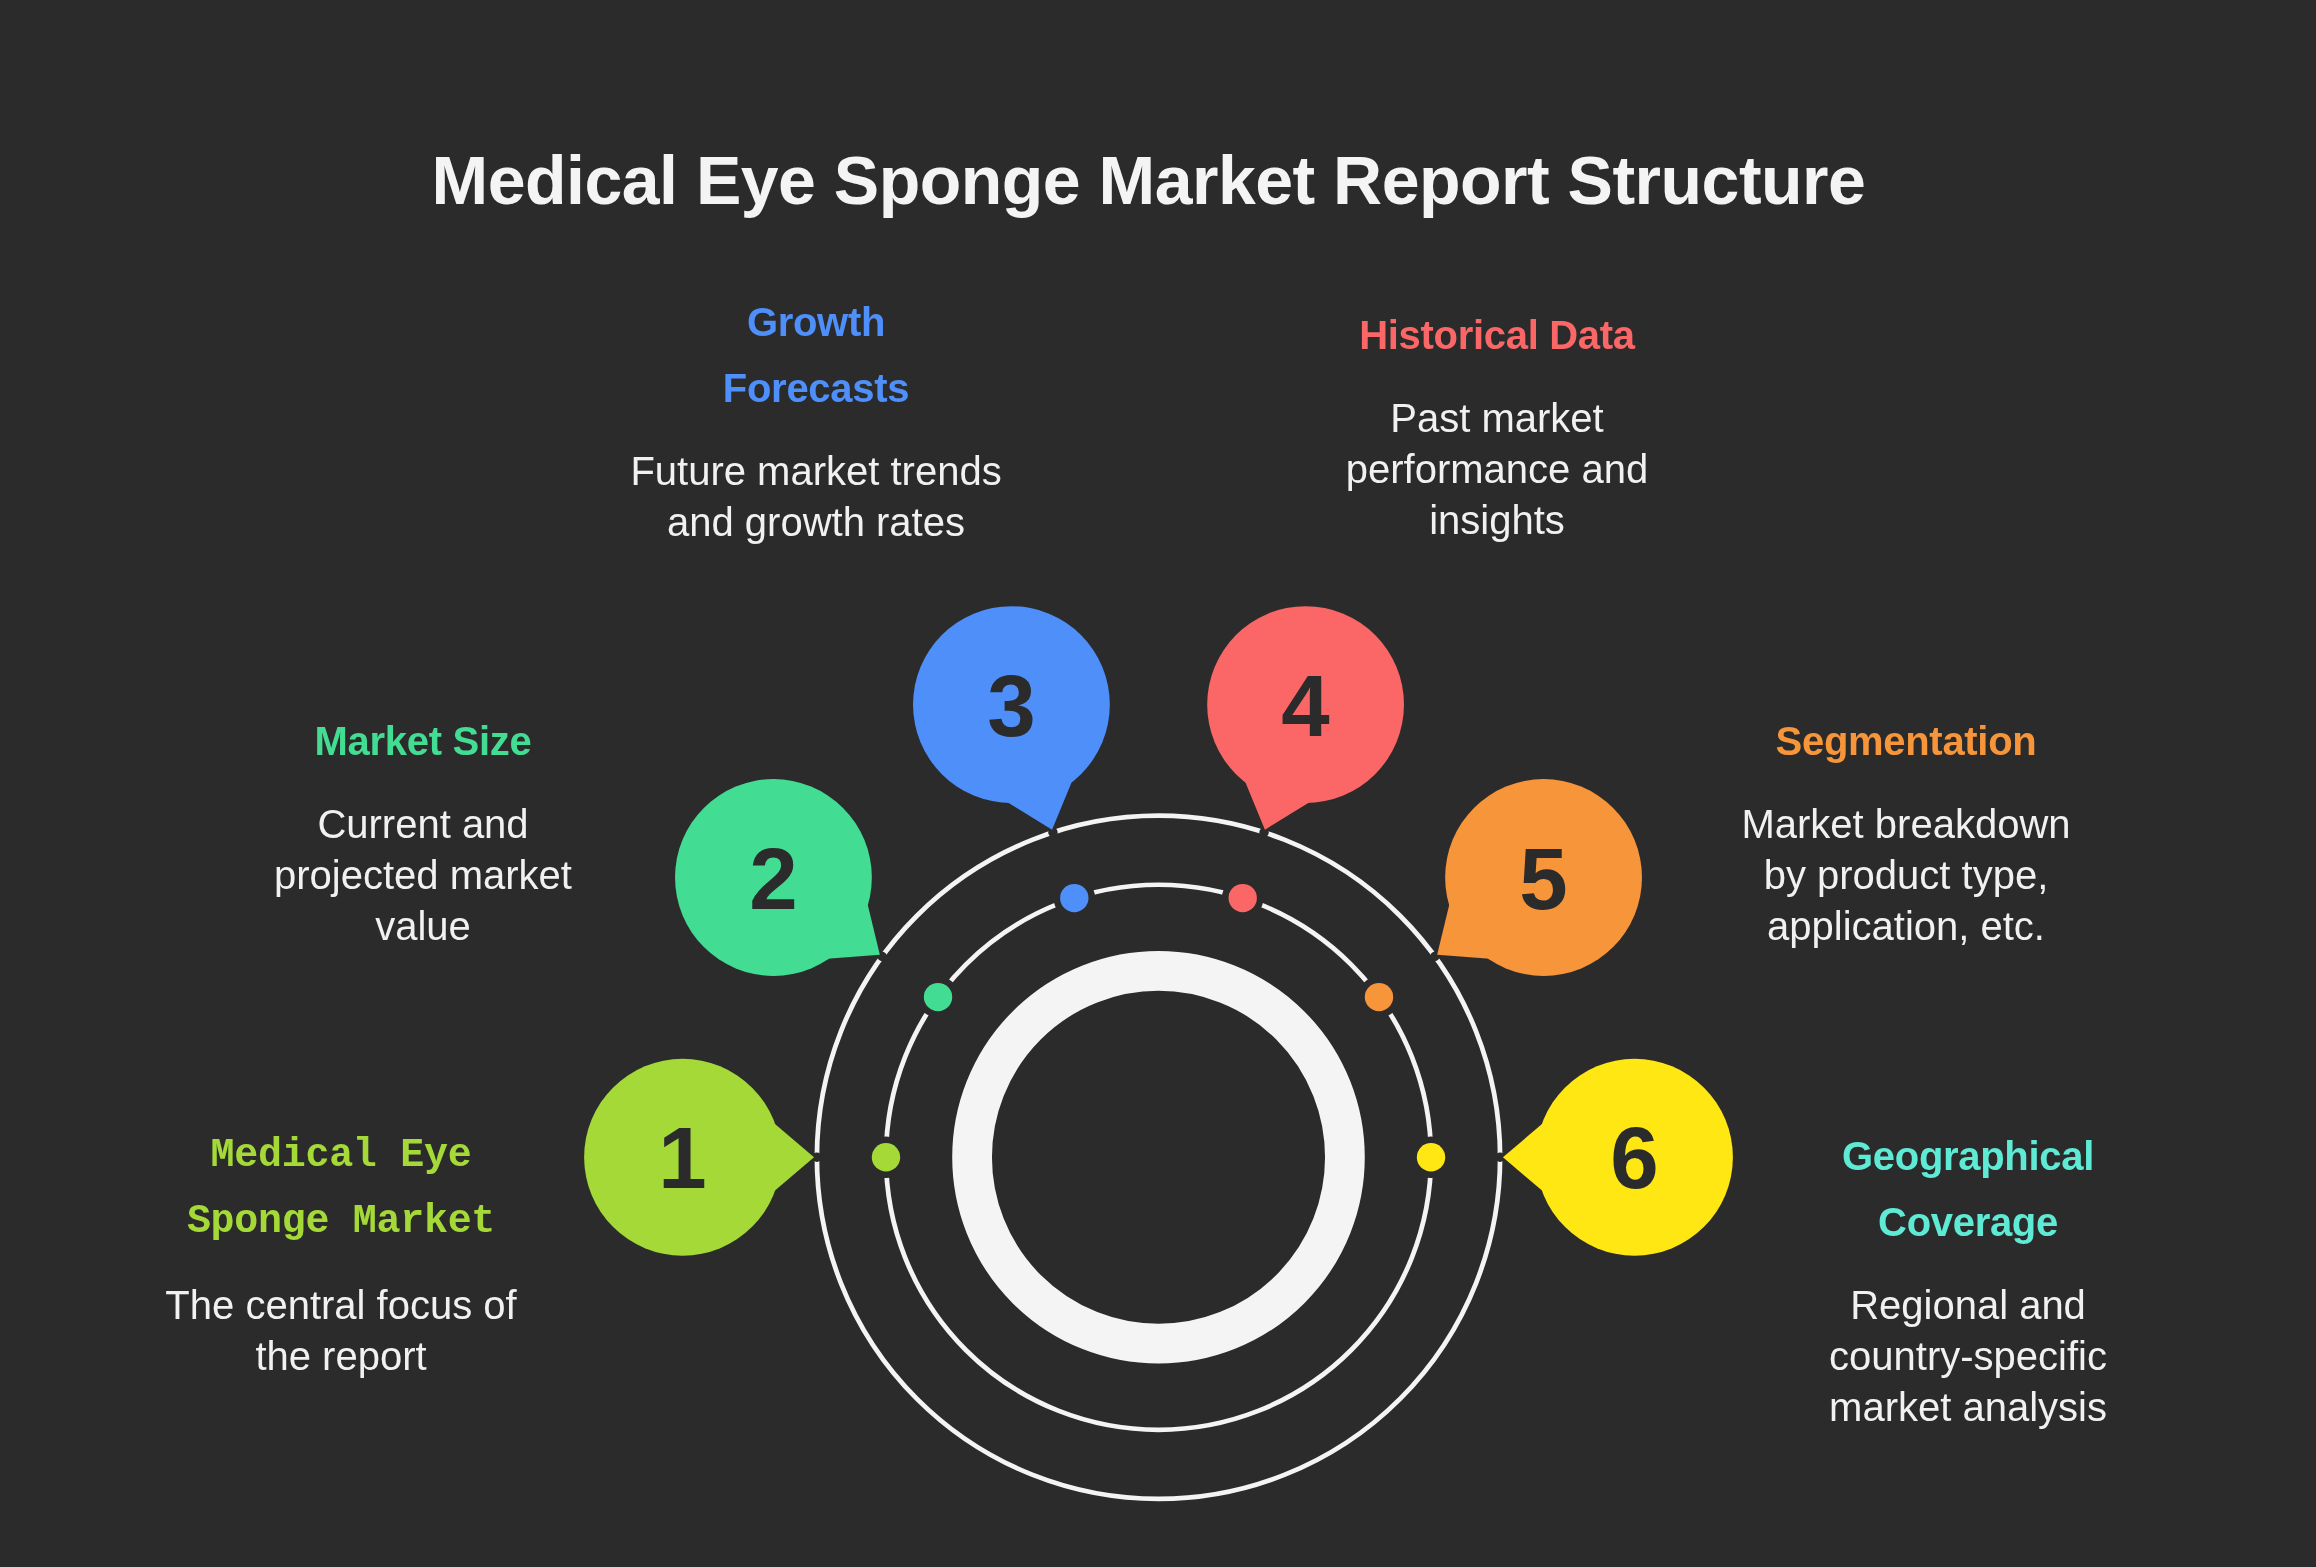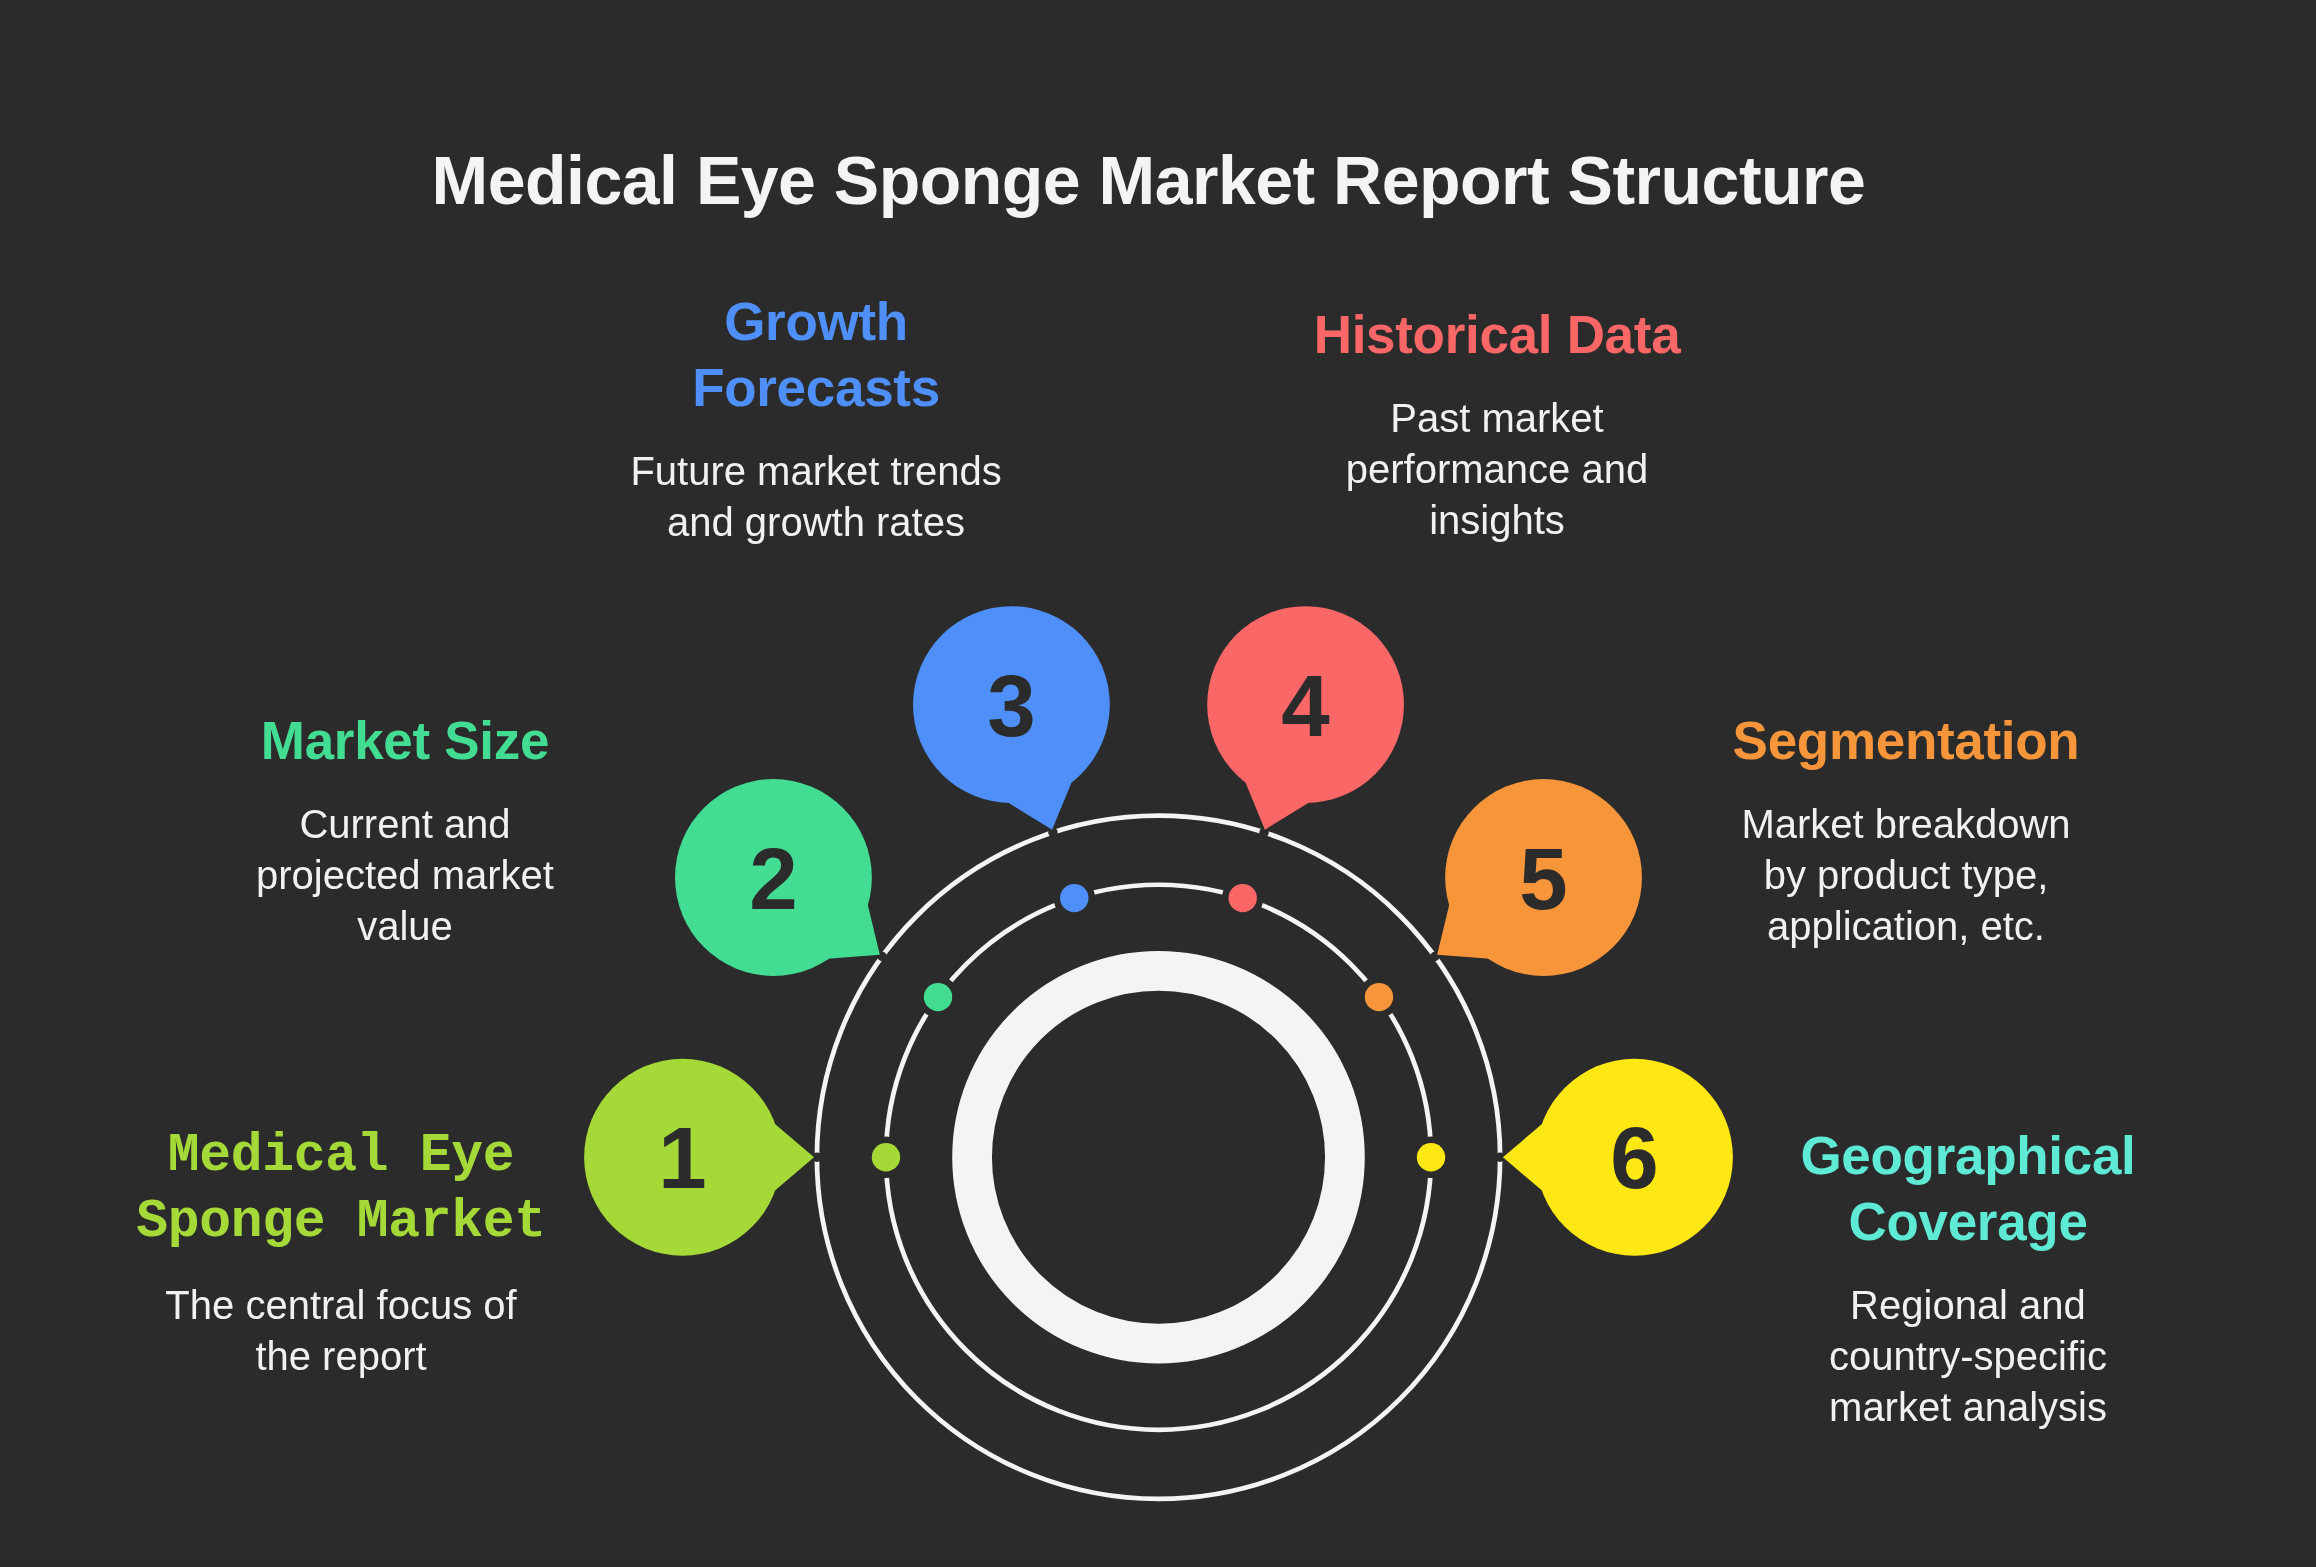--- a/index.html
+++ b/index.html
@@ -10,21 +10,21 @@
     position: relative;
   }
   #stage { position: absolute; left: 0; top: 0; width: 2317px; height: 1567px; }
   .title {
     position: absolute; left: 0; width: 2297px; top: 142px;
     text-align: center; color: #f4f4f4; font-weight: bold; font-size: 68px;
     line-height: 76px; letter-spacing: -0.5px;
   }
   .block { position: absolute; text-align: center; transform: translateX(-50%); }
   .block .heading {
-    font-weight: bold; font-size: 53px; line-height: 66px; white-space: pre-line;
+    font-weight: bold; font-size: 40px; line-height: 66px; white-space: pre-line;
     letter-spacing: -0.3px;
   }
   .block .desc {
     color: #f1f1f1; font-size: 40px; line-height: 51px; white-space: pre-line;
     margin-top: 24.6px;
   }
   .num-text { font-weight: bold; font-size: 92px; fill: #2b2b2b; font-family: "Liberation Sans", "DejaVu Sans", sans-serif; }
 </style>
 </head>
 <body>
@@ -74,21 +74,21 @@
 
   <div class="title">Medical Eye Sponge Market Report Structure</div>
 
   <div class="block" id="block-0" style="left:341px; top:1123px;">
     <div class="heading" style="color: rgb(164, 217, 55); font-family: Liberation Mono, monospace;">Medical Eye
 Sponge Market</div>
     <div class="desc">The central focus of
 the report</div>
   </div>
 
-  <div class="block" id="block-1" style="left:405px; top:708px;">
+  <div class="block" id="block-1" style="left:423px; top:708px;">
     <div class="heading" style="color: rgb(67, 220, 147);">Market Size</div>
     <div class="desc">Current and
 projected market
 value</div>
   </div>
 
   <div class="block" id="block-2" style="left:816px; top:289px;">
     <div class="heading" style="color: rgb(78, 143, 250);">Growth
 Forecasts</div>
     <div class="desc">Future market trends

